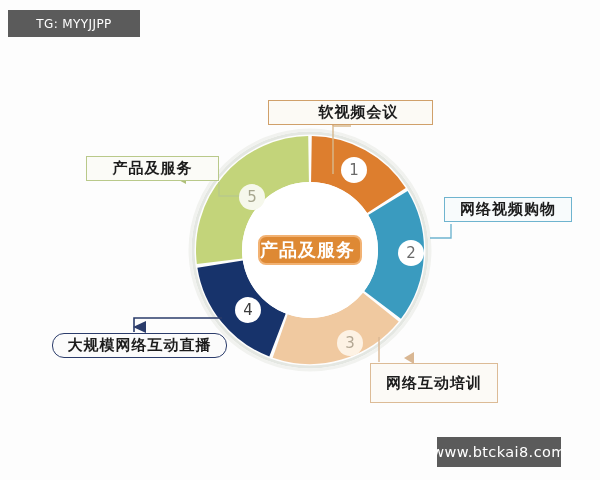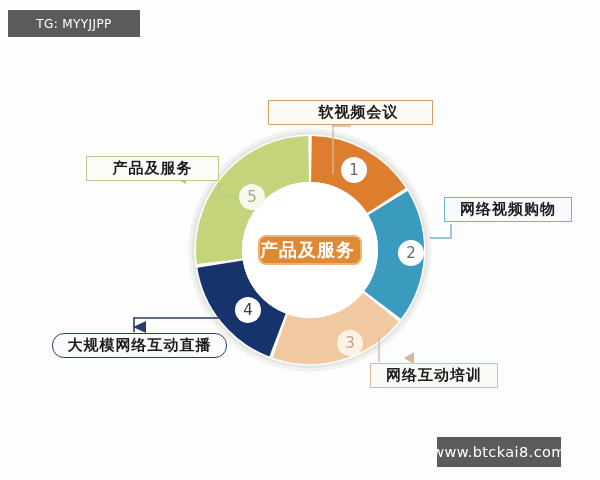--- a/index.html
+++ b/index.html
@@ -75,21 +75,21 @@
     font-family: "DejaVu Sans", "Liberation Sans", sans-serif;
   }
   .callout.c-orange { border-color: #d0a06a; background: #fcfaf5; }
   .callout.c-teal   { border-color: #6fb4cf; background: #f8fbfc; }
   .callout.c-peach  { border-color: #dcbb96; background: #fcfaf6; }
   .callout.c-navy   { border-color: #2b3c6b; background: #fbfbfb; border-radius: 12px; }
   .callout.c-olive  { border-color: #b9c98a; background: #fbfbf7; }
 
   #label-top    { left: 268px; top: 100px; width: 165px; height: 25px; padding-left: 16px; }
   #label-right  { left: 444px; top: 197px; width: 128px; height: 25px; }
-  #label-bottom { left: 370px; top: 363px; width: 128px; height: 25px; }
+  #label-bottom { left: 370px; top: 363px; width: 128px; height: 40px; }
   #label-bleft  { left: 52px;  top: 333px; width: 175px; height: 25px; }
   #label-tleft  { left: 86px;  top: 156px; width: 133px; height: 25px; }
 
   
   #center-pill {
     position: absolute;
     left: 258px;
     top: 235px;
     width: 104px;
     height: 30px;

